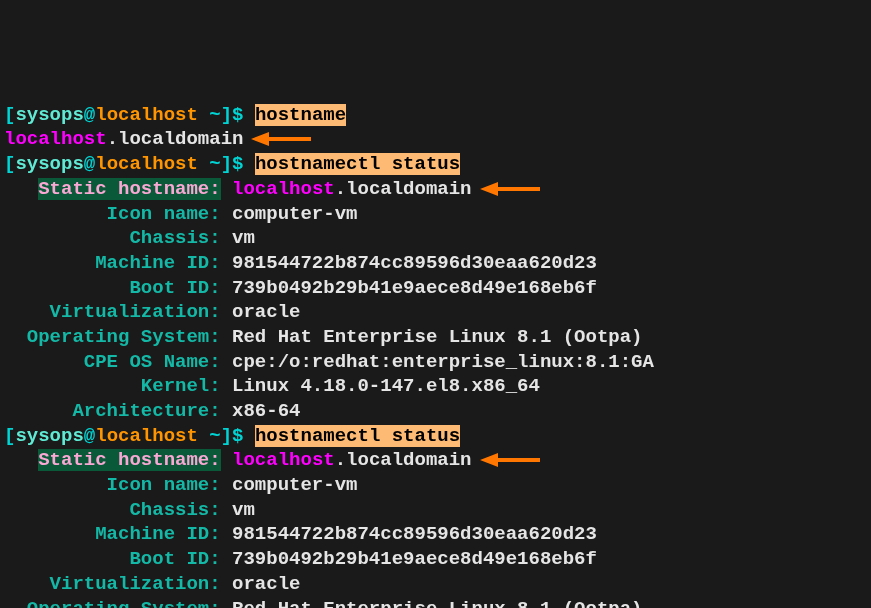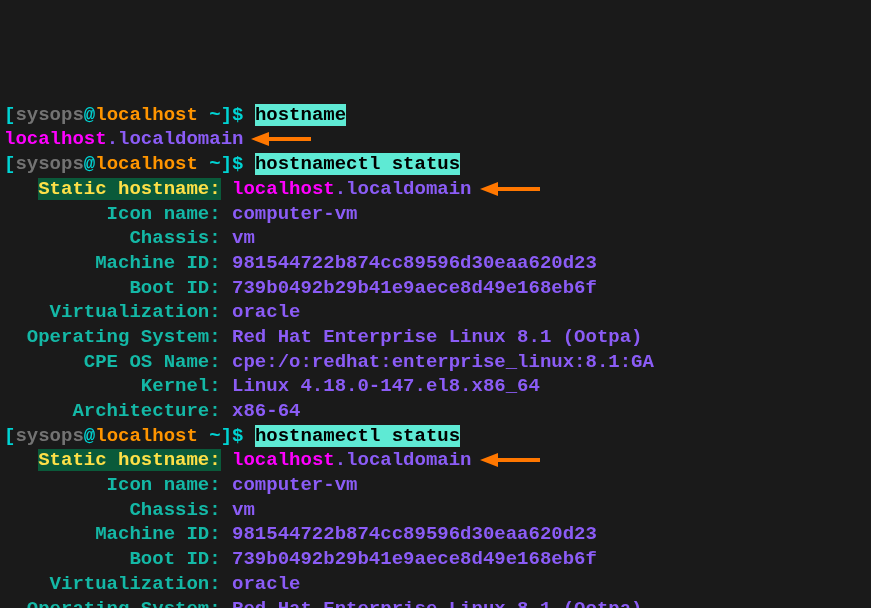--- a/index.html
+++ b/index.html
@@ -17,29 +17,29 @@
       line-height: 1.3;
       white-space: pre;
       width: 871px;
       height: 608px;
       overflow: hidden;
     }
     .line {
       white-space: pre;
     }
     .bracket { color: #00d4d4; }
-    .user { color: #737373; }
+    .user { color: #5eead4; }
     .at { color: #00d4d4; }
     .host { color: #ff9500; }
     .tilde { color: #00d4d4; }
     .dollar { color: #00d4d4; }
-    .cmd-hl { color: #000000; background: #5eead4; }
+    .cmd-hl { color: #000000; background: #fdba74; }
     .magenta { color: #ff00ff; }
-    .white { color: #8b5cf6; text-align: right; }
-    .static-hl { color: #fde047; background: #0a5a3a; }
+    .white { color: #e5e5e5; text-align: right; }
+    .static-hl { color: #f9a8d4; background: #0a5a3a; }
     .label { color: #14b8a6; }
     .arrow {
       display: inline-block;
       vertical-align: middle;
       margin-left: 8px;
     }
     .arrow svg {
       display: block;
     }
   </style>

